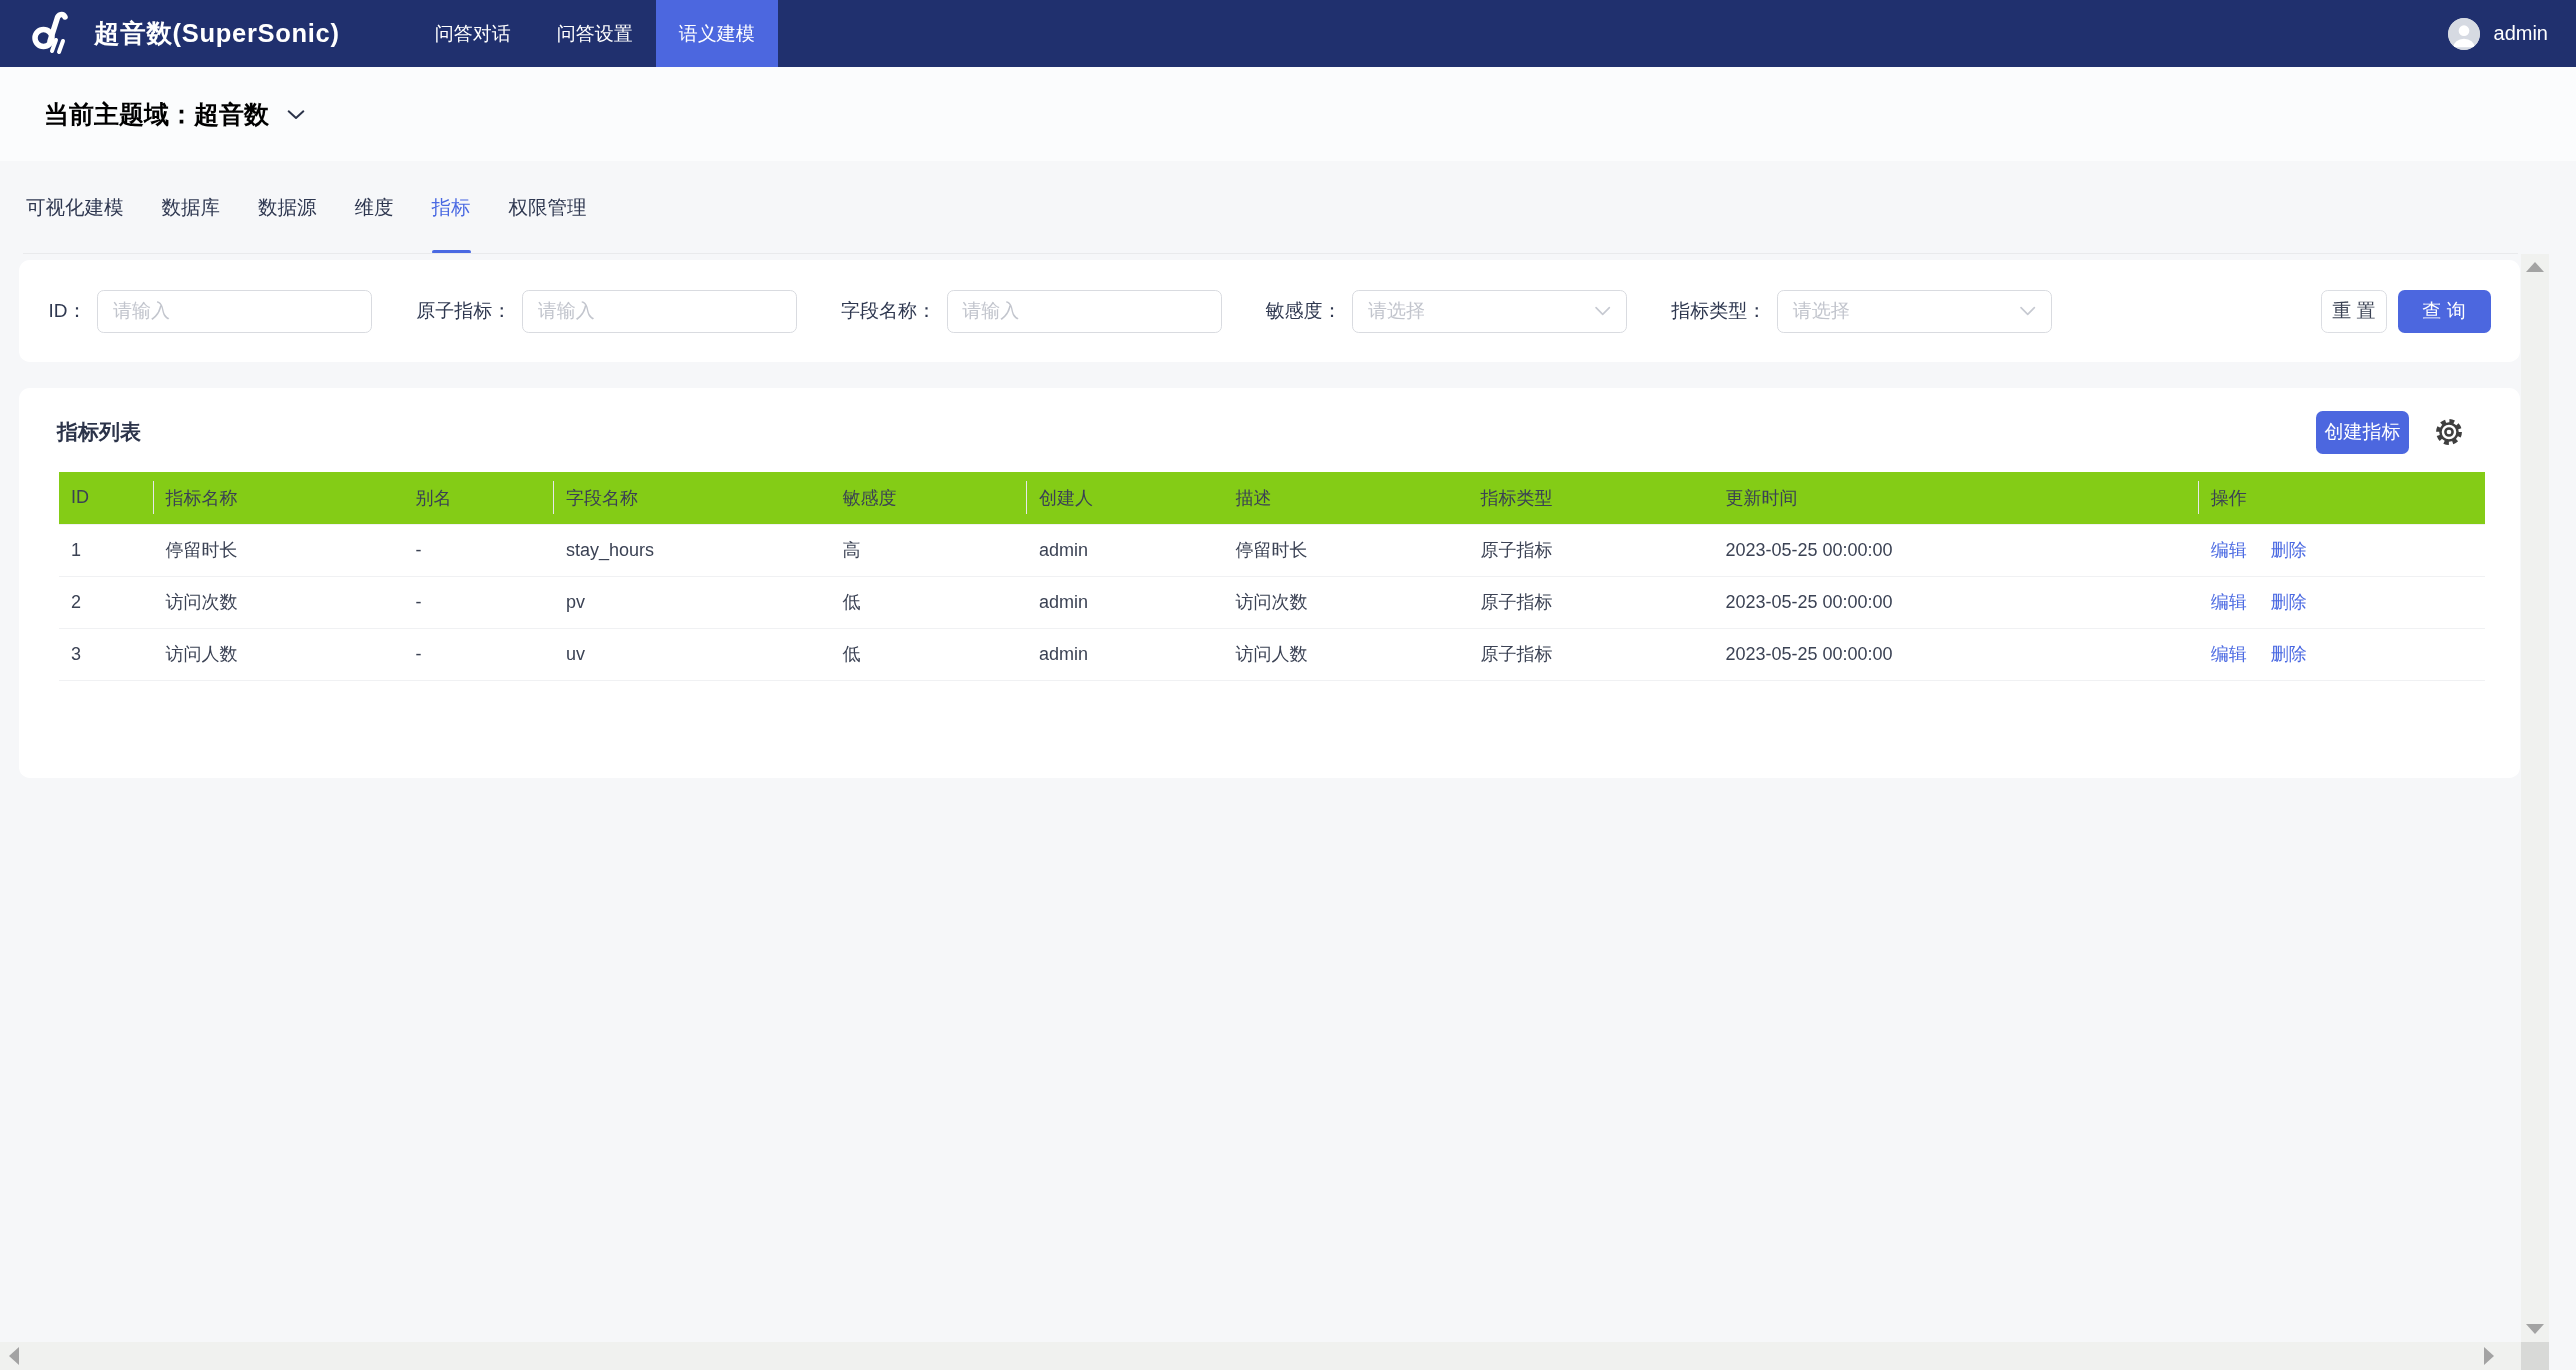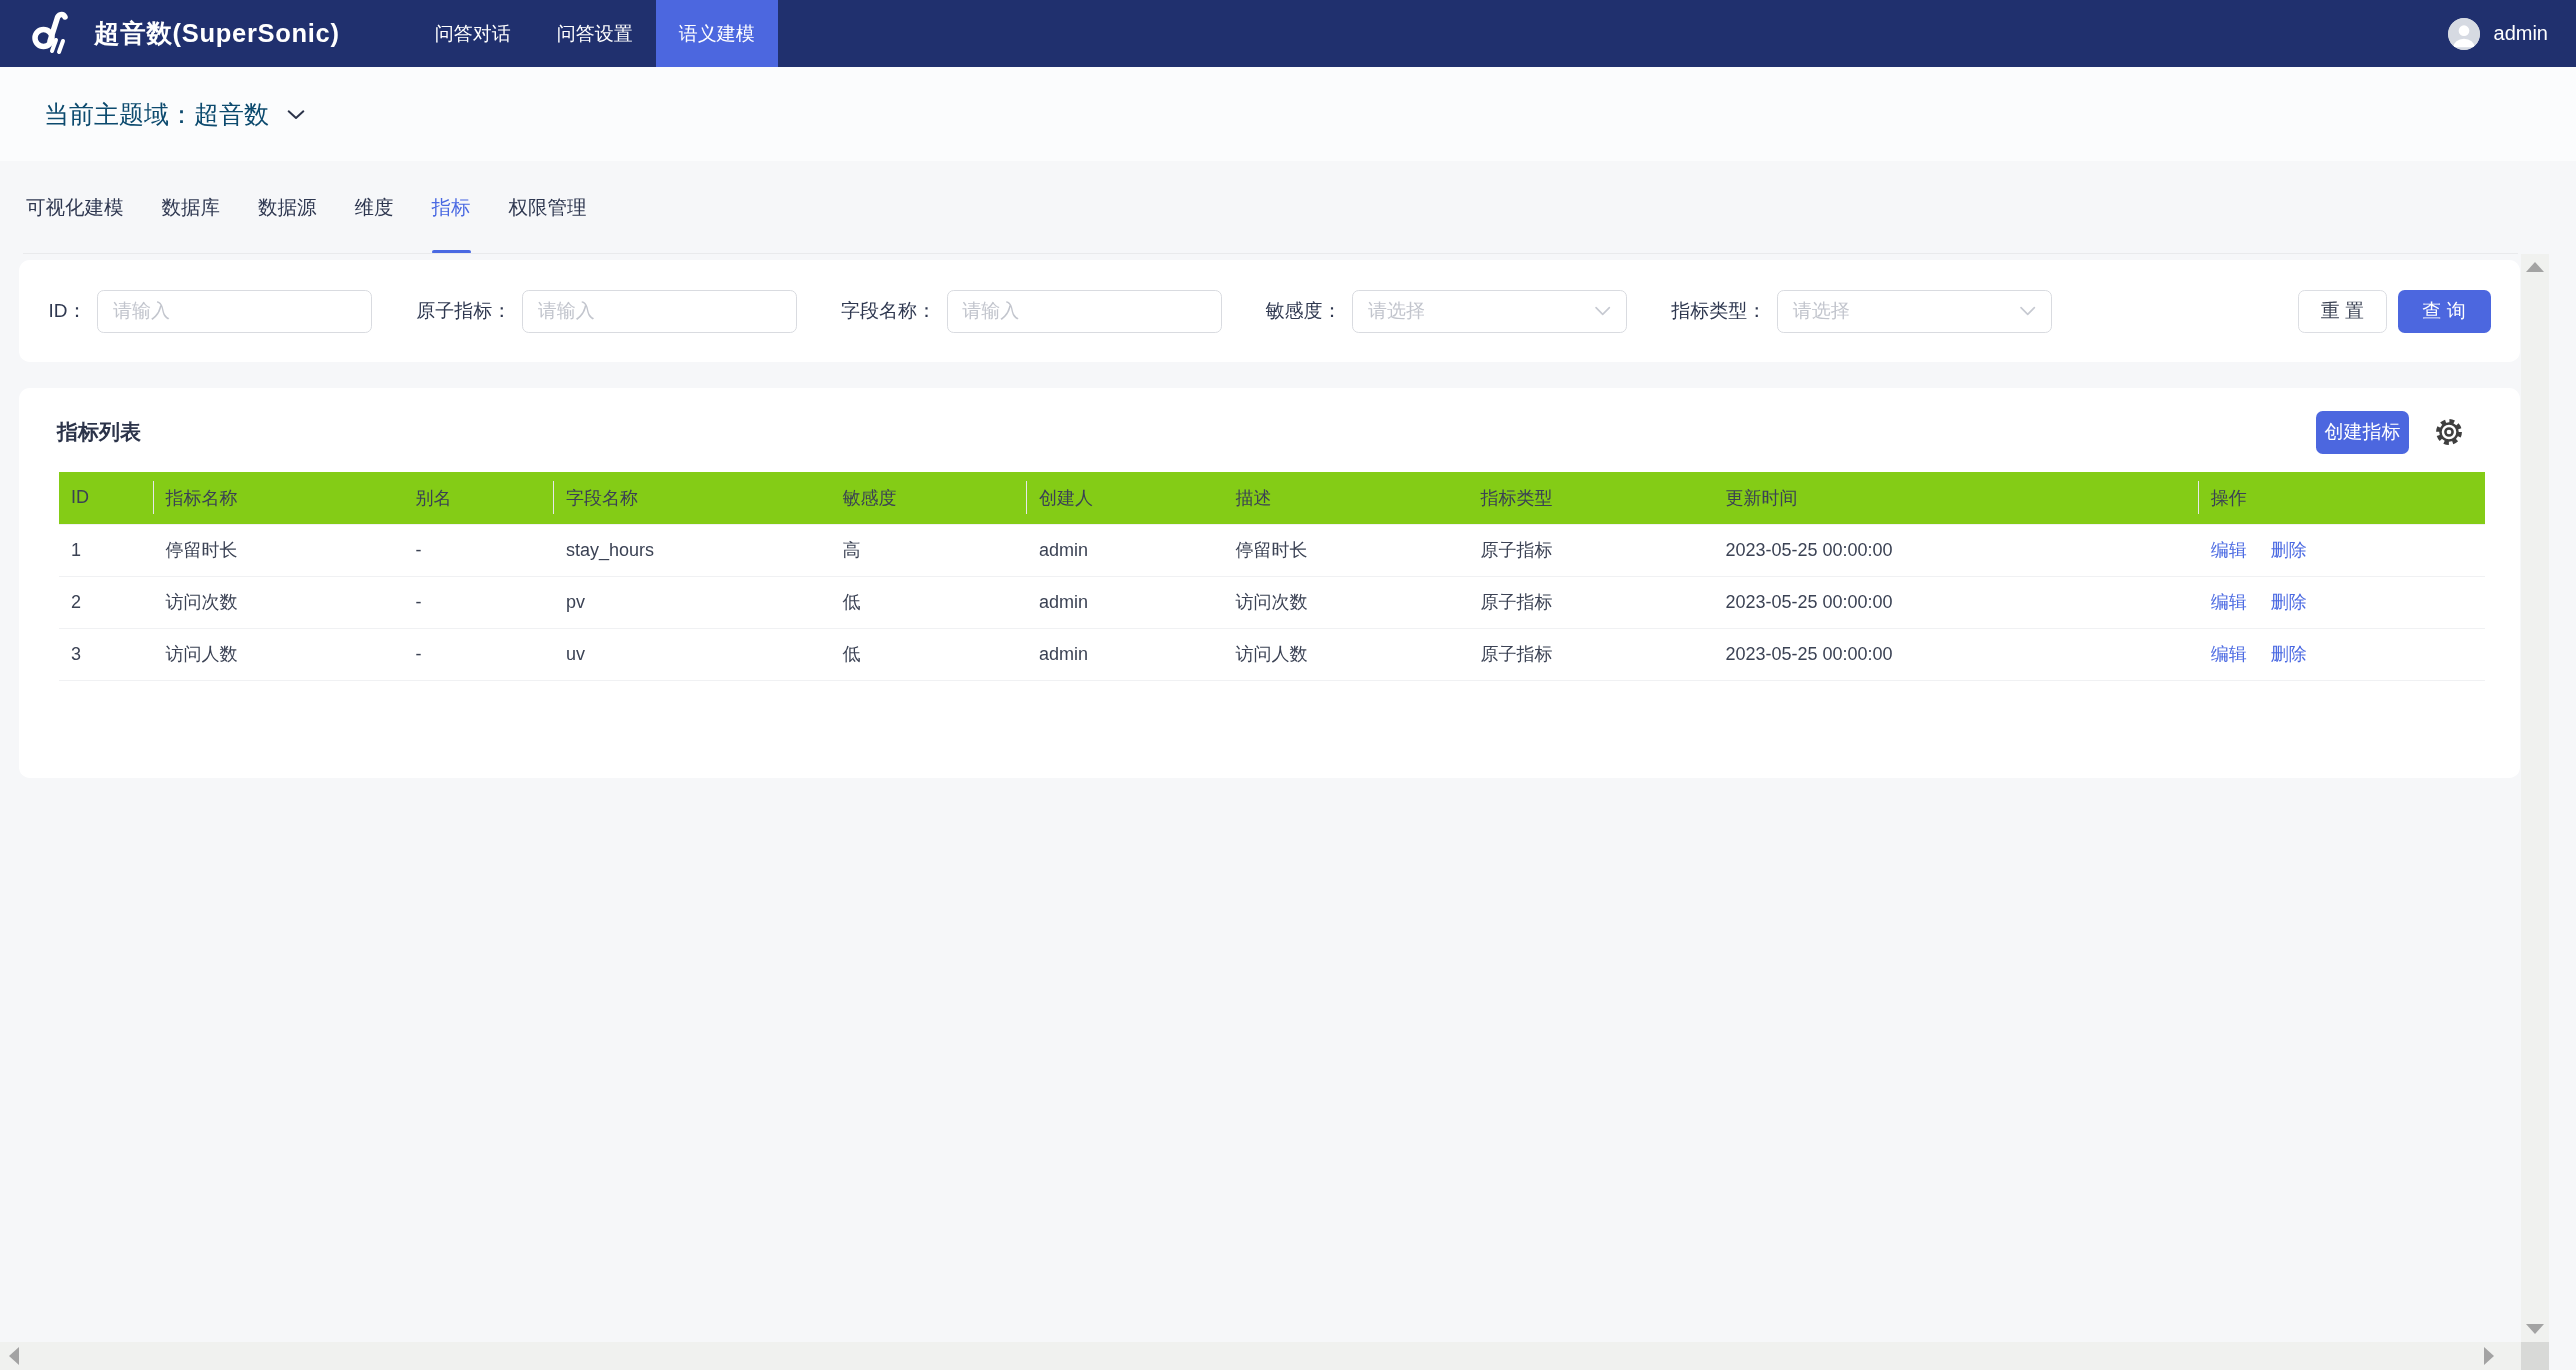--- a/index.html
+++ b/index.html
@@ -13,21 +13,21 @@
   .brand-title { font-size:25.5px; font-weight:700; letter-spacing:0.7px; }
   .nav-menu { display:flex; height:100%; margin-left:72px; }
   .nav-item { display:flex; align-items:center; padding:0 23px; font-size:19px; cursor:pointer; white-space:nowrap; }
   .nav-item.active { background:#4c67df; }
   .nav-user { margin-left:auto; display:flex; align-items:center; gap:13.4px; padding-right:28px; font-size:20px; }
   .avatar { width:32px; height:32px; border-radius:50%; background:#d6dae2; overflow:hidden; position:relative; flex:none; }
   .avatar svg { position:absolute; left:0; top:0; }
 
   
   .domain-header { position:absolute; top:67px; left:0; width:2576px; height:94px; background:#fbfcfd; display:flex; align-items:center; padding-left:44px; gap:17.4px; }
-  .domain-text { font-size:25px; font-weight:400; color:#0c4a6e; }
+  .domain-text { font-size:25px; font-weight:700; color:#000000; }
   .domain-chevron { margin-top:4px; }
 
   
   .tabs-row { position:absolute; top:161px; left:0; width:2521px; height:93px; }
   .tabs-row::after { content:""; position:absolute; left:23px; right:2.7px; bottom:0; height:1.3px; background:#e9eaec; }
   .tabs { display:flex; gap:38px; margin-left:26px; height:100%; align-items:center; }
   .tab { position:relative; font-size:19.5px; color:#2e3750; height:100%; display:flex; align-items:center; cursor:pointer; white-space:nowrap; }
   .tab.active { color:#4a69e2; }
   .tab.active::after { content:""; position:absolute; left:0; right:0; bottom:0; height:4px; border-radius:2px; background:#4a69e2; }
 
@@ -35,21 +35,21 @@
   .filter-card { position:absolute; left:19px; top:260px; width:2501px; height:102px; background:#fff; border-radius:10.7px; display:flex; align-items:center; justify-content:space-between; padding:0 29.5px; }
   .filter-fields { display:flex; align-items:center; gap:44px; }
   .ffield { display:flex; align-items:center; gap:10.7px; }
   .ffield-label { font-size:19px; color:#2f3850; white-space:nowrap; }
   .finput, .fselect { width:275px; height:43px; border:1.3px solid #d9dbe0; border-radius:6.7px; background:#fff; font-size:19px; color:#333; padding:0 14.8px; font-family:inherit; }
   .finput::placeholder { color:#c2c5cd; }
   .fselect { display:flex; align-items:center; justify-content:space-between; cursor:pointer; }
   .fselect .sel-placeholder { color:#c2c5cd; }
   .filter-buttons { display:flex; align-items:center; gap:10.7px; }
   .btn { height:43px; border-radius:6.7px; font-size:19px; display:flex; align-items:center; justify-content:center; cursor:pointer; font-family:inherit; white-space:nowrap; }
-  .btn-reset { width:89px; background:#fff; border:1.3px solid #dcdee3; color:#3b4254; }
+  .btn-reset { width:66px; background:#fff; border:1.3px solid #dcdee3; color:#3b4254; }
   .btn-primary { width:93px; background:#4c67df; border:none; color:#fff; }
 
   .table-card { position:absolute; left:19px; top:388px; width:2501px; height:390px; background:#fff; border-radius:10.7px; }
   .tc-head { height:84px; display:flex; align-items:center; justify-content:space-between; padding:4px 54px 0 38px; }
   .tc-title { font-size:21px; font-weight:600; color:#2b3349; }
   .tc-head-right { display:flex; align-items:center; gap:23px; }
   .btn-create { padding:0 16px; height:43px; }
   .gear-btn { width:34px; height:34px; display:flex; align-items:center; justify-content:center; cursor:pointer; }
 
   table.metrics { width:2426px; margin:0 35px 0 40px; border-collapse:collapse; table-layout:fixed; }

